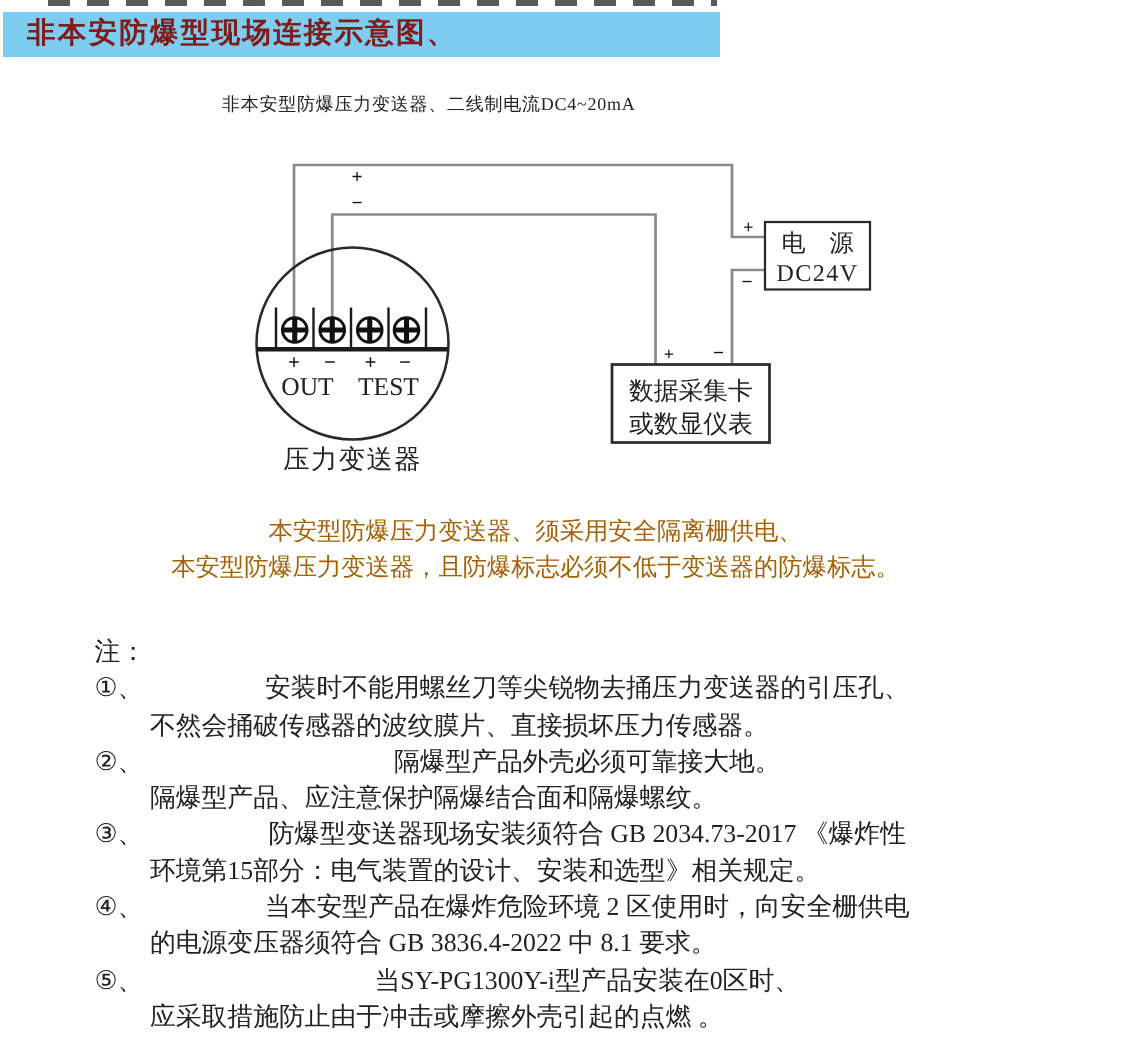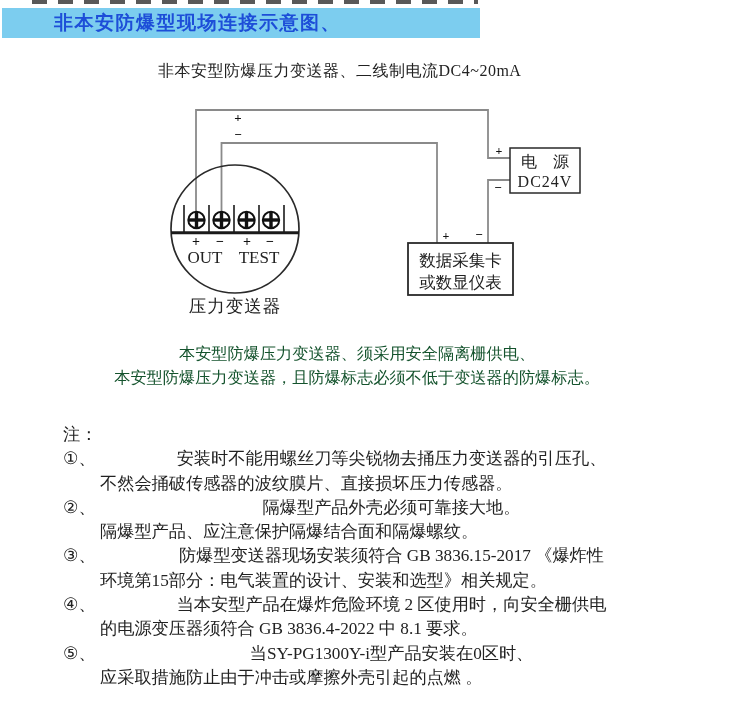--- a/index.html
+++ b/index.html
@@ -10,34 +10,34 @@
   .top-frag{
     position:absolute;left:32px;top:0;width:446px;height:4px;
     background:repeating-linear-gradient(90deg,#2f2f2f 0 15px,transparent 15px 26px);
     opacity:.8;
   }
   .header-bar{
     position:absolute;left:2px;top:8px;width:478px;height:30px;
     background:#7ccdef;
   }
   .header-title{
-    display:block;padding-left:52px;line-height:30px;
-    font-size:19px;font-weight:bold;letter-spacing:1.5px;color:#1d4ed8;
+    display:block;padding-left:16px;line-height:30px;
+    font-size:19px;font-weight:bold;letter-spacing:1.5px;color:#7f1d1d;
     white-space:nowrap;
   }
   .subtitle{
-    position:absolute;left:158px;top:61px;font-size:16px;letter-spacing:.5px;color:#222;
+    position:absolute;left:148px;top:61px;font-size:12px;letter-spacing:.5px;color:#222;
     white-space:nowrap;
   }
   svg.diagram{position:absolute;left:0;top:0;width:750px;height:335px;}
   .d-txt{font-family:"Liberation Serif","DejaVu Serif",serif;fill:#222;}
   .d-sign{font-family:"Liberation Serif","DejaVu Serif",serif;fill:#111;font-weight:bold;}
   .safety{
     position:absolute;left:0;top:343px;width:714px;text-align:center;
-    font-size:16.2px;line-height:23.6px;color:#14532d;
+    font-size:16.2px;line-height:23.6px;color:#a16207;
   }
   .notes{
     position:absolute;left:63px;top:423px;width:620px;
     font-size:17.2px;line-height:24.3px;color:#222;
   }
   .note-head{margin:0;}
   .note-row{display:flex;}
   .note-marker{flex:0 0 37px;width:37px;}
   .note-text{flex:1;text-align:center;}
   .note-cont{padding-left:37px;}
@@ -141,21 +141,21 @@
     <div class="note-cont">不然会捅破传感器的波纹膜片、直接损坏压力传感器。</div>
 
     <div class="note-row">
       <span class="note-marker">②、</span>
       <span class="note-text">隔爆型产品外壳必须可靠接大地。</span>
     </div>
     <div class="note-cont">隔爆型产品、应注意保护隔爆结合面和隔爆螺纹。</div>
 
     <div class="note-row">
       <span class="note-marker">③、</span>
-      <span class="note-text">防爆型变送器现场安装须符合 GB 3836.15-2017 《爆炸性</span>
+      <span class="note-text">防爆型变送器现场安装须符合 GB 2034.73-2017 《爆炸性</span>
     </div>
     <div class="note-cont">环境第15部分：电气装置的设计、安装和选型》相关规定。</div>
 
     <div class="note-row">
       <span class="note-marker">④、</span>
       <span class="note-text">当本安型产品在爆炸危险环境 2 区使用时，向安全栅供电</span>
     </div>
     <div class="note-cont">的电源变压器须符合 GB 3836.4-2022 中 8.1 要求。</div>
 
     <div class="note-row">

